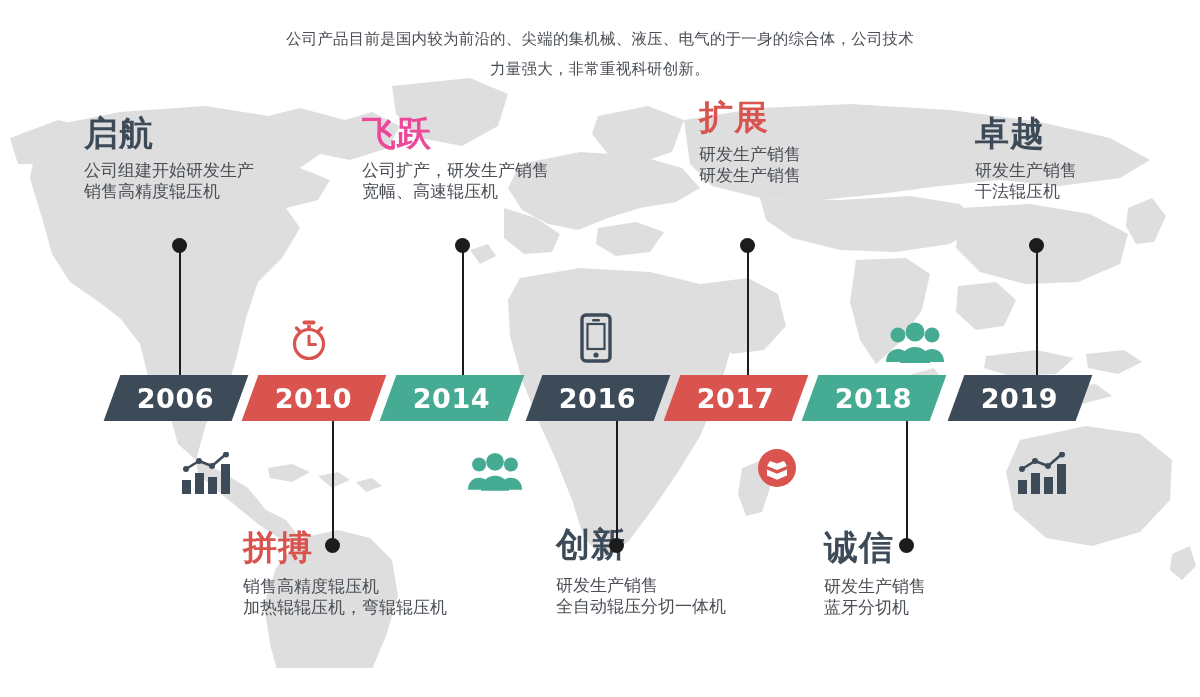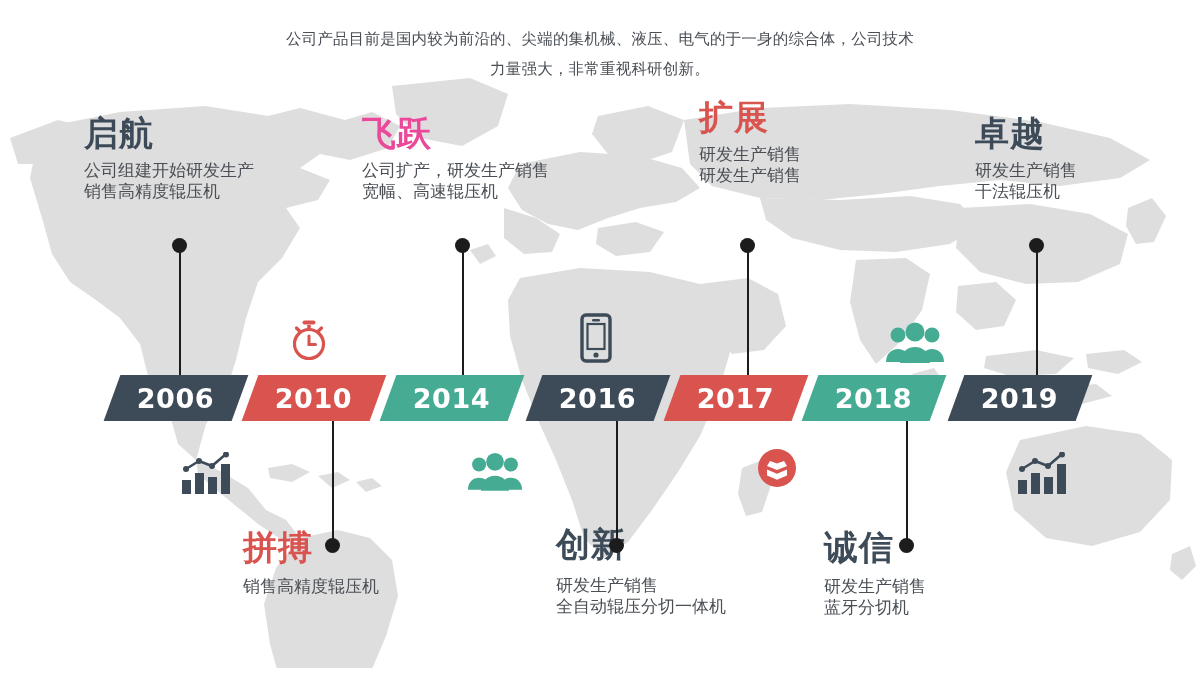--- a/index.html
+++ b/index.html
@@ -224,20 +224,21 @@
     <div class="ms-desc">
       <span>研发生产销售</span>
       <span>干法辊压机</span>
     </div>
   </div>
 
   <div class="milestone bottom" style="left:243px; top:530px; width:300px;">
     <div class="ms-title red">拼搏</div>
     <div class="ms-desc">
       <span>销售高精度辊压机</span>
+      <span>加热辊辊压机，弯辊辊压机</span>
     </div>
   </div>
 
   <div class="milestone bottom" style="left:556px; top:530px; width:300px;font-family:Liberation Mono, monospace;">
     <div class="ms-title dark">创新</div>
     <div class="ms-desc">
       <span>研发生产销售</span>
       <span>全自动辊压分切一体机</span>
     </div>
   </div>

